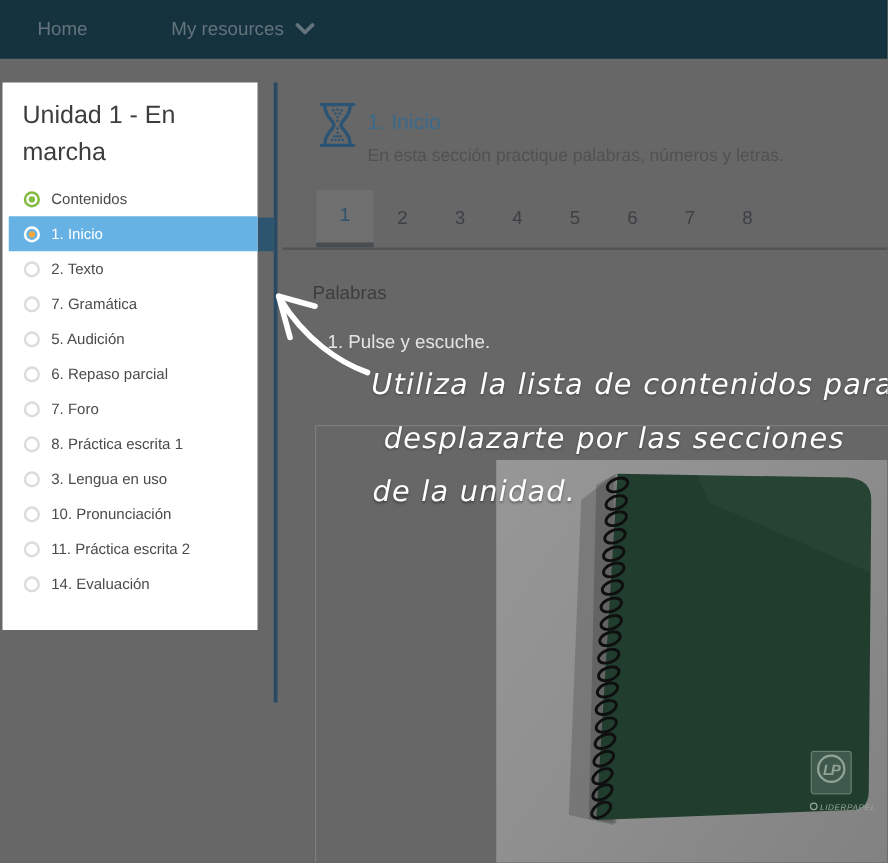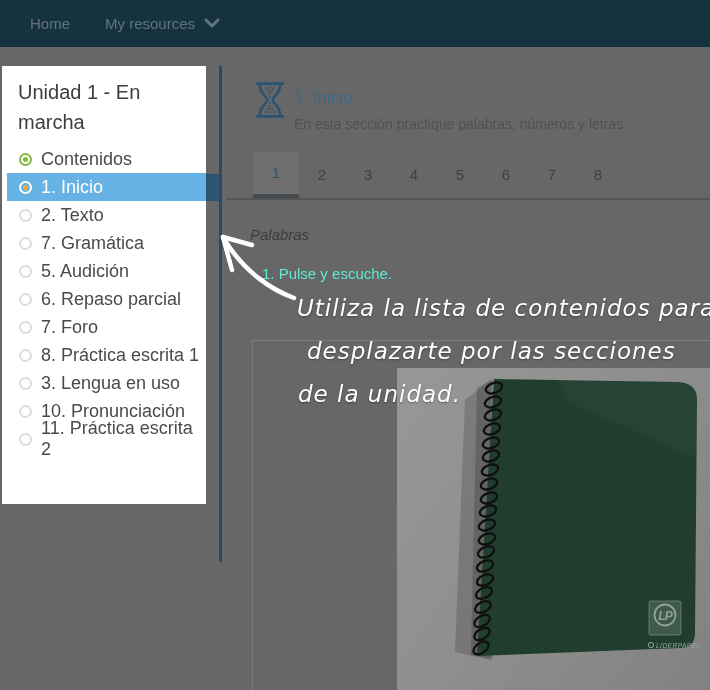--- a/index.html
+++ b/index.html
@@ -4,43 +4,43 @@
 <style>
   html,body{margin:0;padding:0;}
   body{
     position:relative;width:710px;height:690px;overflow:hidden;
     background:#676767;
     font-family:"Liberation Sans", sans-serif;
   }
   
   .navbar{
     position:absolute;left:0;top:0;width:710px;height:47px;
-    background:#15323f;display:flex;align-items:center;z-index:2;
+    background:#15323f;display:flex;align-items:center;z-index:2;gap:32px;
   }
   .nav-item{
     color:#64747c;font-size:15px;cursor:pointer;display:flex;align-items:center;gap:9px;
   }
   .nav-home{margin-left:30px;}
   .nav-res{margin-left:35px;text-align:center;}
   .chev{display:block;}
   
   .hourglass{position:absolute;left:252px;top:82px;z-index:1;}
   .section-title{position:absolute;left:294px;top:88px;font-size:17px;color:#3a6a8c;z-index:1;}
   .section-sub{position:absolute;left:294px;top:116px;font-size:14px;color:#515151;z-index:1;}
   .tabs{position:absolute;left:253px;top:152px;display:flex;z-index:1;}
   .tab{
     width:46px;height:46px;line-height:46px;text-align:center;
     font-size:15px;color:#3d4145;cursor:pointer;box-sizing:border-box;
   }
   .tab.active{
     background:#6f6f6f;color:#2d5269;border-bottom:4px solid #474c50;line-height:42px;
   }
   .tabs-border{position:absolute;left:226px;top:198px;width:484px;height:2px;background:#545454;z-index:0;}
-  .activity-heading{position:absolute;left:250px;top:226px;font-size:15px;color:#3d3d3d;z-index:1;font-style:italic;}
-  .activity-instruction{position:absolute;left:262px;top:265px;font-size:15px;color:#5eead4;z-index:1;}
+  .activity-heading{position:absolute;left:250px;top:226px;font-size:15px;color:#3d3d3d;z-index:1;}
+  .activity-instruction{position:absolute;left:262px;top:265px;font-size:15px;color:#e5e5e5;z-index:1;}
   .content-box{
     position:absolute;left:252px;top:340px;width:470px;height:362px;
     border:1px solid #7c7c7c;z-index:0;box-sizing:border-box;
   }
   
   .photo{
     position:absolute;left:397px;top:368px;width:313px;height:336px;
     overflow:hidden;z-index:1;cursor:pointer;
     background:linear-gradient(125deg,#979797 0%,#8f8f8f 45%,#818181 100%);
     font-style:italic;
@@ -51,21 +51,21 @@
   .panel{
     position:absolute;left:2px;top:66px;width:204px;height:438px;background:#ffffff;z-index:4;
   }
   .panel-title{
     position:absolute;left:16px;top:11px;width:162px;
     font-size:20px;line-height:30px;color:#3d3d3d;
   }
   .toc{position:absolute;left:0;top:79px;width:100%;margin:0;padding:0;list-style:none;}
   .toc li{
     height:28px;display:flex;align-items:center;margin-left:5px;padding-left:12px;
-    font-size:18px;color:#4a4a4a;cursor:pointer;
+    font-size:12px;color:#4a4a4a;cursor:pointer;
   }
   .toc li.active{background:#67b2e4;color:#ffffff;}
   .dot{
     width:13px;height:13px;border-radius:50%;margin-right:9px;flex:none;box-sizing:border-box;
   }
   .dot.todo{border:2px solid #dcdcdc;}
   .dot.done{border:2px solid #82bb3f;}
   .dot.done::after{content:"";display:block;width:5px;height:5px;border-radius:50%;background:#82bb3f;margin:2px auto 0;}
   .dot.active{border:2px solid #ffffff;}
   .dot.active::after{content:"";display:block;width:5px;height:5px;border-radius:50%;background:#f2a83e;margin:2px auto 0;}
@@ -227,20 +227,24 @@
       <span>3. Lengua en uso</span>
     </li>
     <li>
       <span class="dot todo"></span>
       <span>10. Pronunciación</span>
     </li>
     <li>
       <span class="dot todo"></span>
       <span>11. Práctica escrita 2</span>
     </li>
+    <li>
+      <span class="dot todo"></span>
+      <span>14. Evaluación</span>
+    </li>
   </ul>
 </div>
 
 <div class="tut-line tut-1">Utiliza la lista de contenidos para</div>
 <div class="tut-line tut-2">desplazarte por las secciones</div>
 <div class="tut-line tut-3">de la unidad.</div>
 <svg class="tut-arrow" width="92" height="76" viewBox="0 0 92 76">
   <g fill="none" stroke="#ffffff" stroke-width="4.5" stroke-linecap="round" stroke-linejoin="round">
     <path d="M86 70 C 64 62, 36 44, 16 11"></path>
     <path d="M15 9 L44 17"></path>

